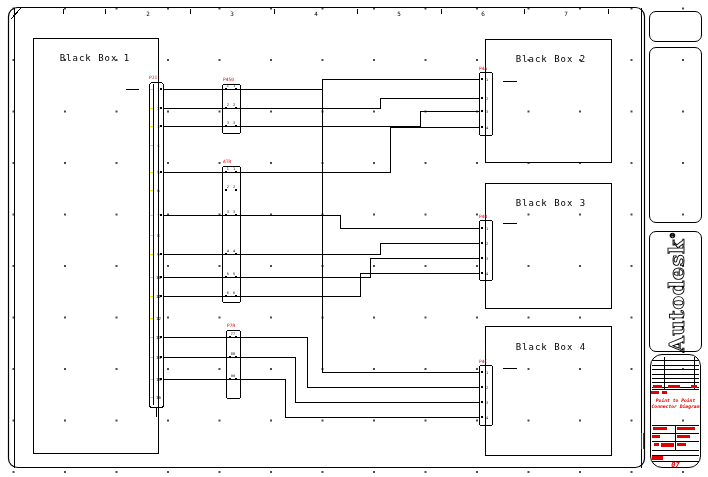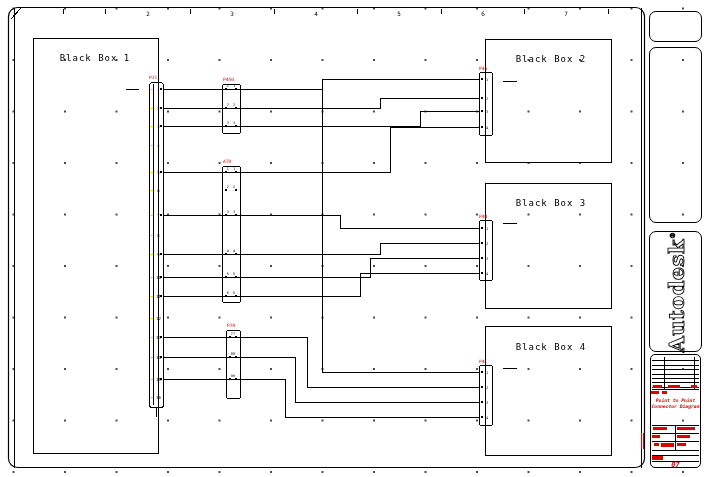--- a/index.html
+++ b/index.html
@@ -14,21 +14,21 @@
     background-image:radial-gradient(circle,#4a4a4a 0.7px,transparent 1px);
     background-size:51.5px 51.5px;
     background-position:-12.25px -17.25px;
   }
   svg#diagram{position:absolute;left:0;top:0;}
   
   .rbox{position:absolute;border:1.3px solid #000;border-radius:7px;box-sizing:border-box;background:transparent;}
   #rbox-top {left:649px;top:11px;width:53px;height:31px;}
   #rbox-tall{left:649px;top:47px;width:53px;height:176px;}
   #rbox-logo{left:649px;top:231px;width:53px;height:121px;}
-  #titleblock{left:650px;top:354px;width:51px;height:114px;border-radius:5px;}
+  #titleblock{left:650px;top:354px;width:51px;height:114px;border-radius:12px;}
   .logo-text{
     position:absolute;left:50%;top:50%;
     transform:translate(-50%,-50%) rotate(-90deg);
     font-family:"DejaVu Serif","Liberation Serif",serif;
     font-size:21px;font-weight:bold;white-space:nowrap;
     color:transparent;-webkit-text-stroke:0.9px #000;letter-spacing:0.5px;
   }
   .logo-reg{font-size:7px;-webkit-text-stroke:0.6px #000;vertical-align:9px;}
   
   .revtable{

